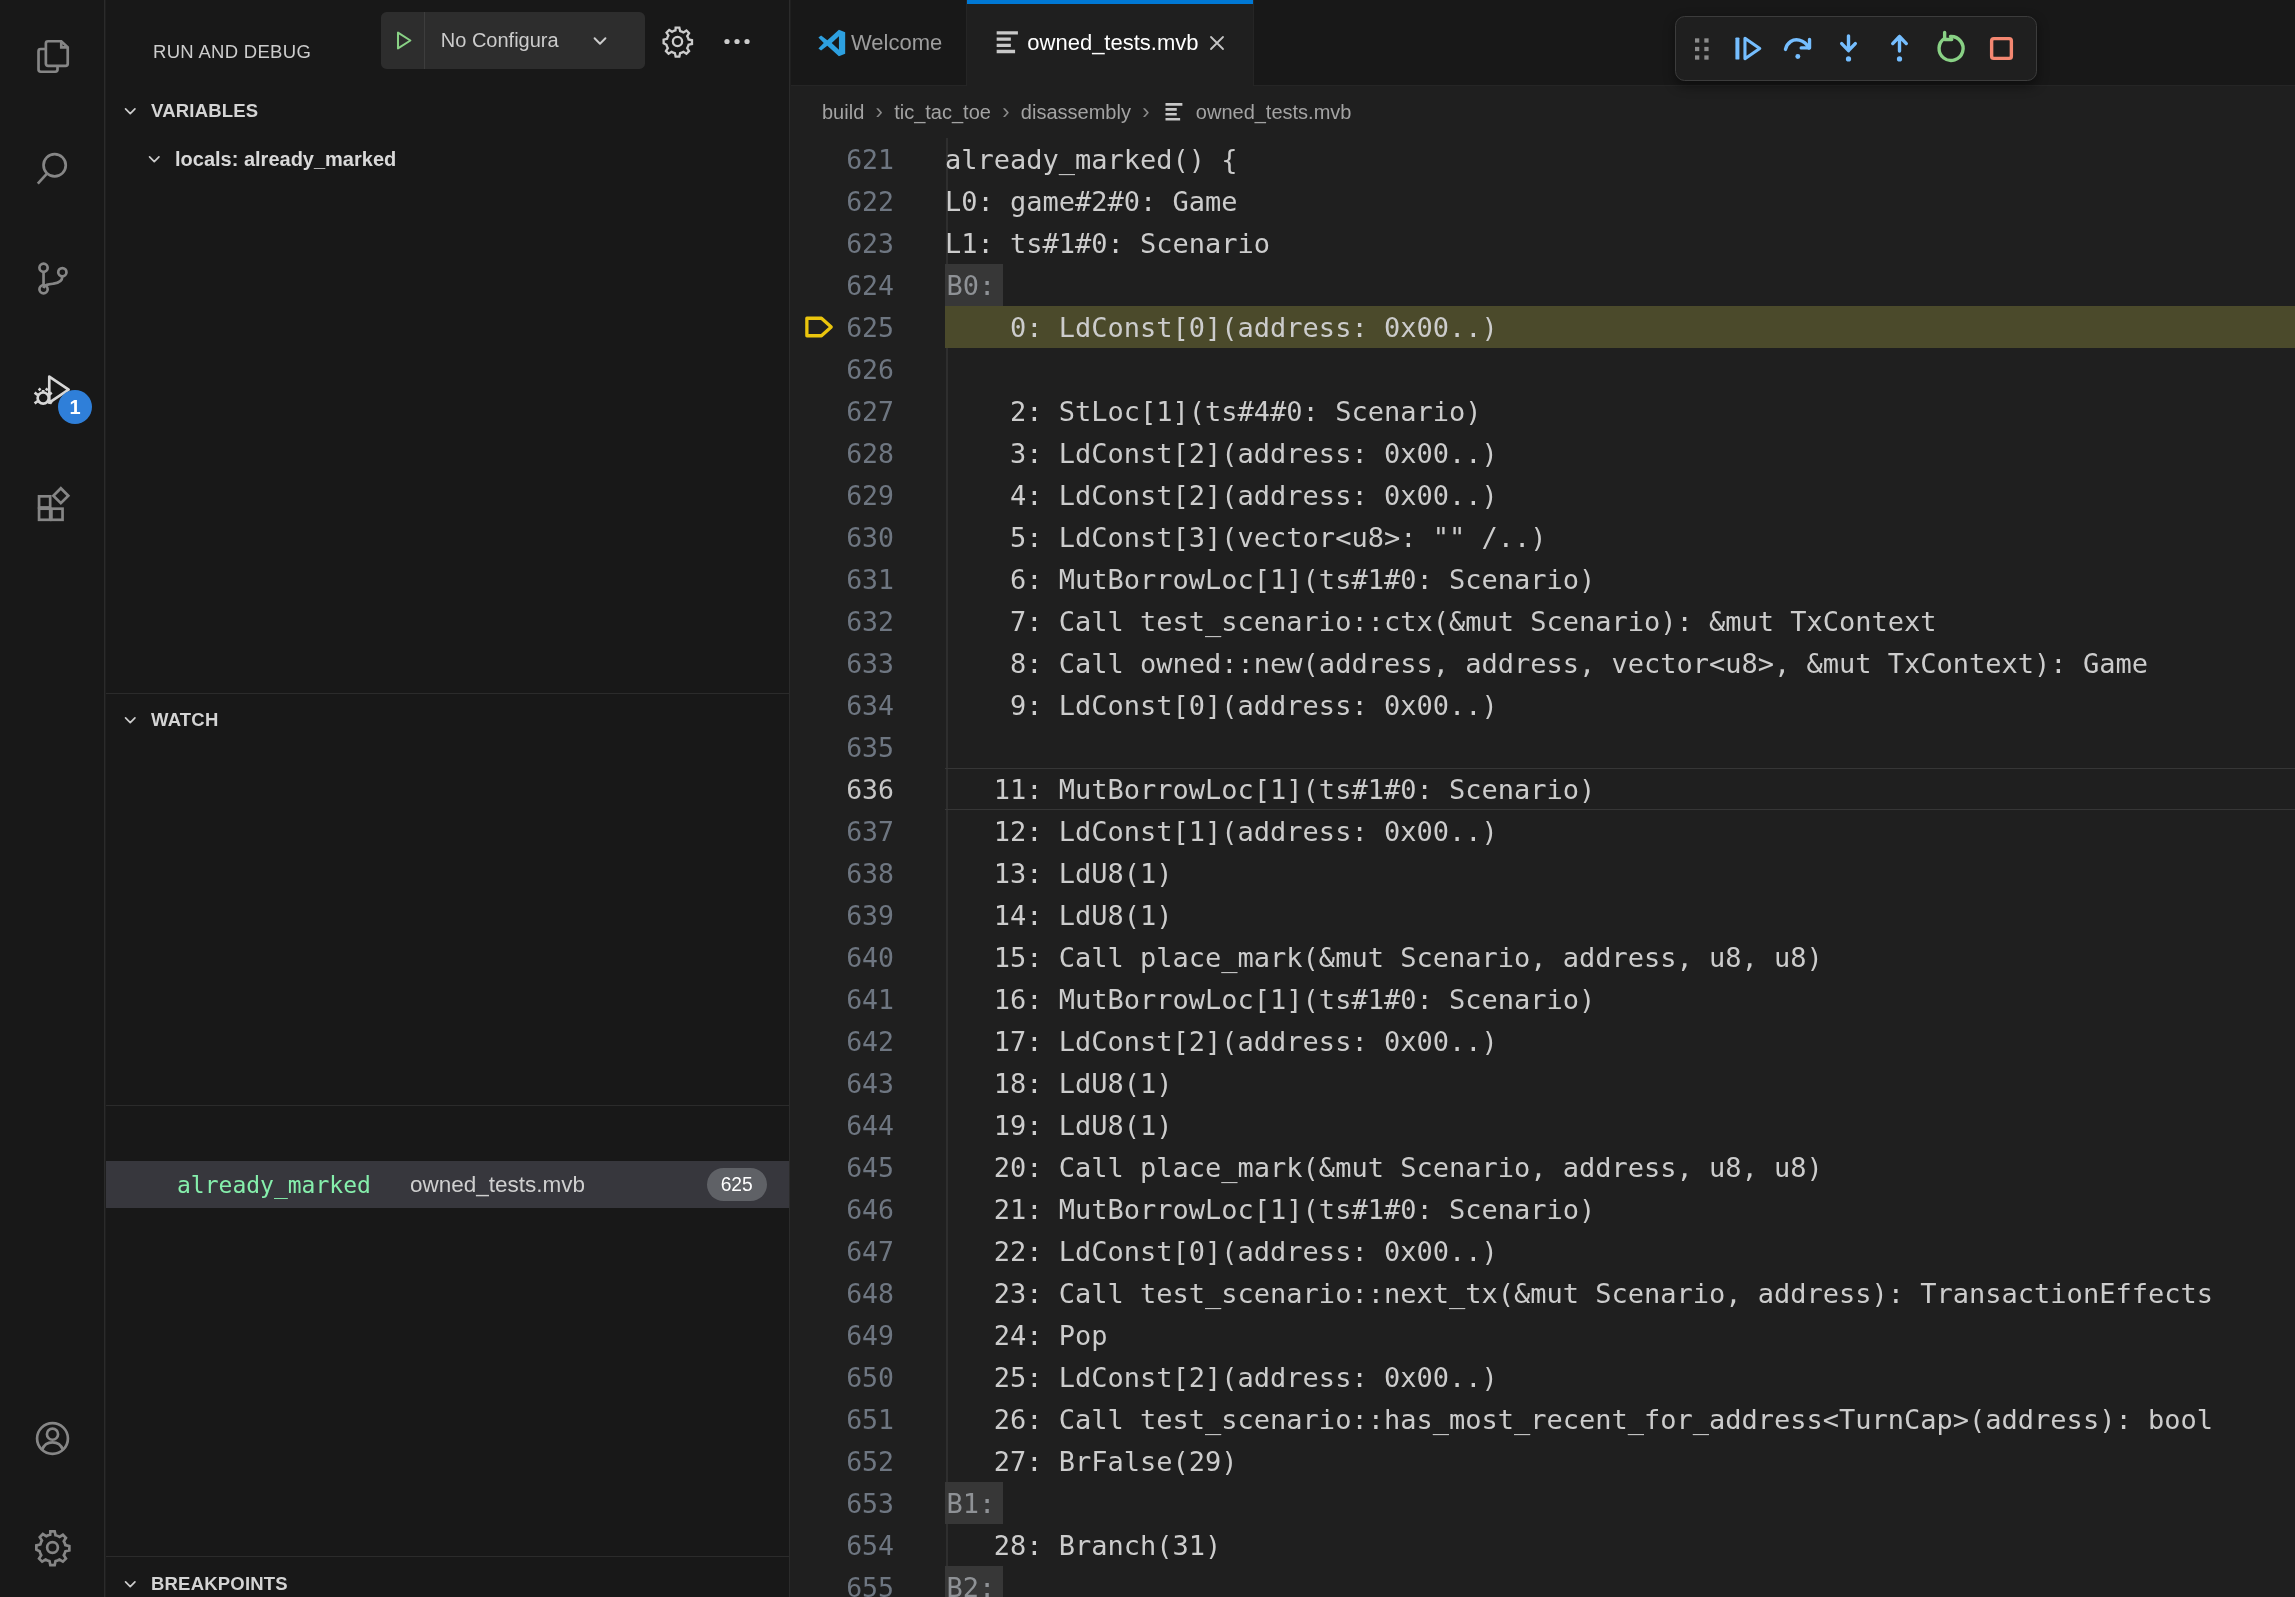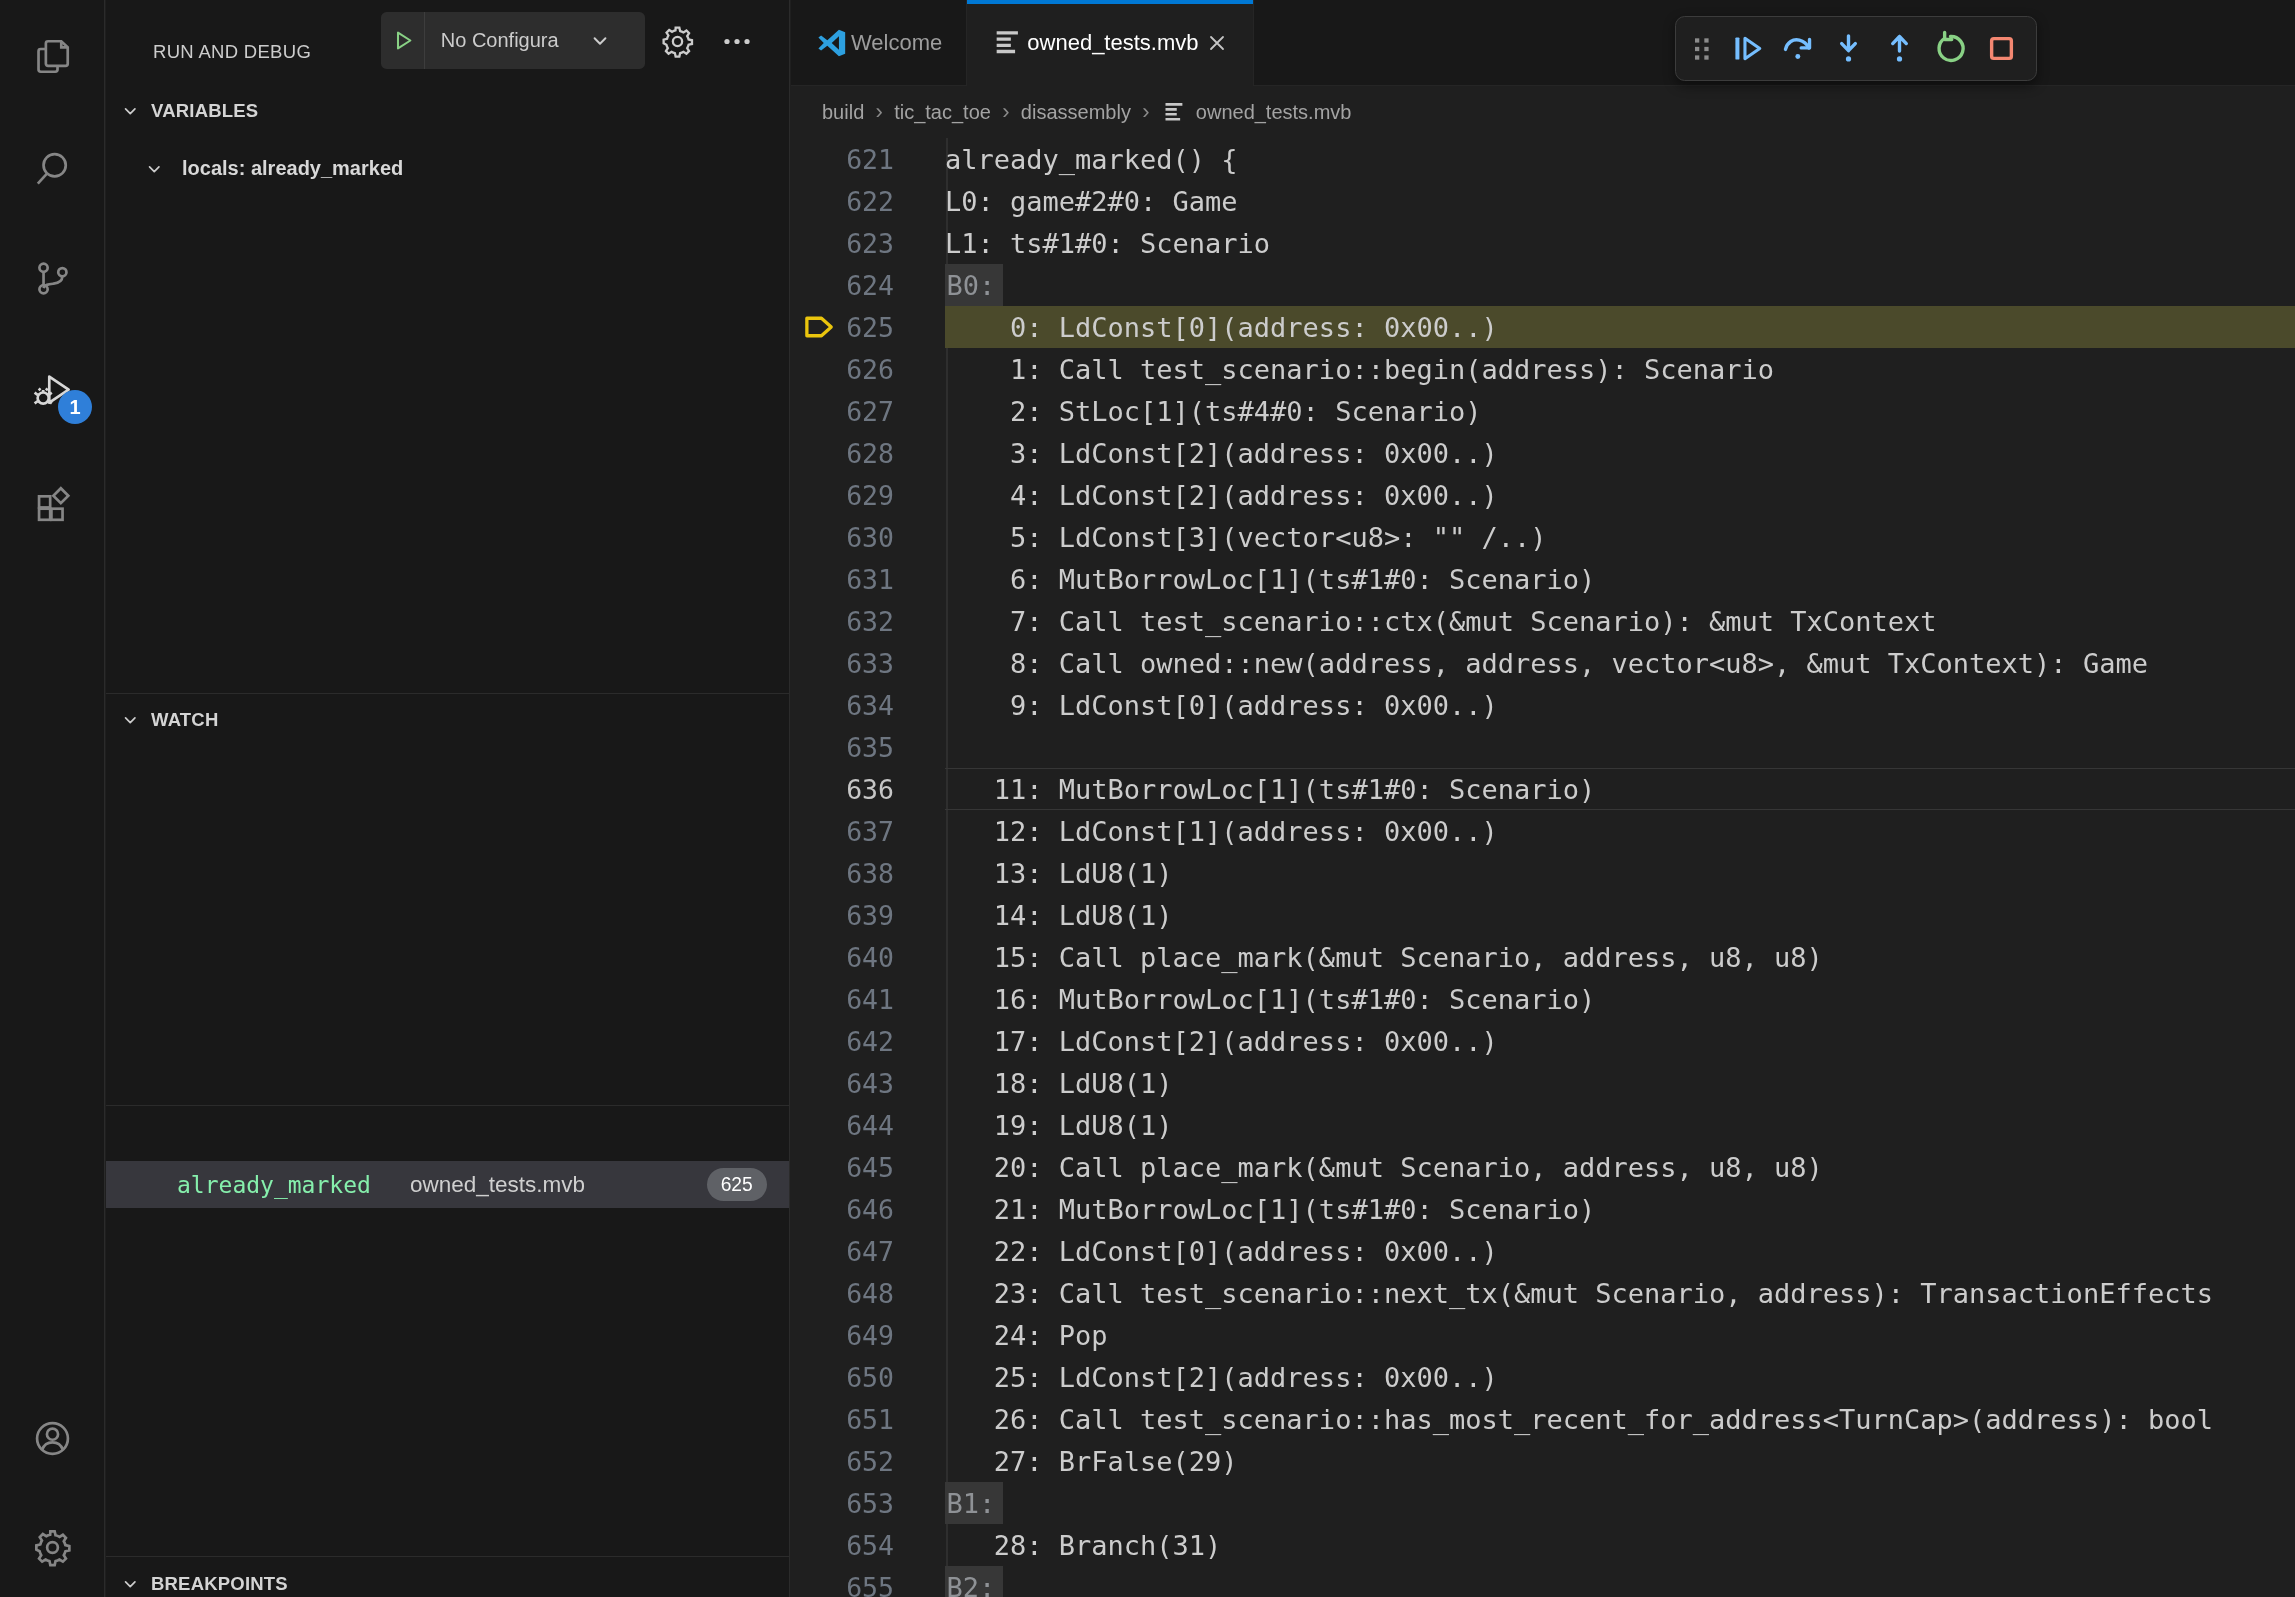--- a/index.html
+++ b/index.html
@@ -73,21 +73,21 @@
   .sb-section-header .twisty { width:24px; margin-left:13px; color:#cccccc; }
   .sb-section-header .twisty svg { width:22.5px; height:22.5px; }
   .sb-section-header .sb-label {
     margin-left:8px; font-size:18.5px; font-weight:700; color:#d4d4d4; letter-spacing:0.2px;
   }
   .sb-divider { position:absolute; left:0; width:100%; height:0.8px; background:#2b2b2b; }
 
   [data-name="section-variables"]   { top:90px; }
   .locals-row {
     position:absolute; left:0; top:138px; width:100%; height:42px;
-    display:flex; align-items:flex-end; cursor:pointer;gap:7px;
+    display:flex; align-items:center; cursor:pointer;
   }
   .locals-row .twisty { width:24px; margin-left:37px; color:#cccccc; }
   .locals-row .twisty svg { width:22.5px; height:22.5px; }
   .locals-row .locals-label { margin-left:8px; font-size:20px; font-weight:700; color:#d8d8d8; }
 
   [data-name="watch-divider"]      { top:693px; }
   [data-name="section-watch"]      { top:699px; }
 
   [data-name="call-stack-divider"] { top:1105px; }
   [data-name="section-call-stack"] { top:1170px; }
@@ -416,21 +416,20 @@
         <span class="glyph" data-name="debug-current-line-icon">
           <svg viewBox="0 0 38 30" fill="none" stroke="#eac50d" stroke-width="3.4" stroke-linejoin="round">
             <path d="M5 6h15l10 9-10 9H5Z"></path>
           </svg>
         </span>
         <div class="gutter" data-name="line-number">625</div>
         <div class="content" data-name="code-line-text">    0: LdConst[0](address: 0x00..)</div>
       </div>
       <div class="row" data-name="code-line">
         <div class="gutter" data-name="line-number">626</div>
-        <div class="content" data-name="code-line-text">    1: Call test_scenario::begin(address): Scenario</div>
       </div>
       <div class="row" data-name="code-line">
         <div class="gutter" data-name="line-number">627</div>
         <div class="content" data-name="code-line-text">    2: StLoc[1](ts#4#0: Scenario)</div>
       </div>
       <div class="row" data-name="code-line">
         <div class="gutter" data-name="line-number">628</div>
         <div class="content" data-name="code-line-text">    3: LdConst[2](address: 0x00..)</div>
       </div>
       <div class="row" data-name="code-line">

